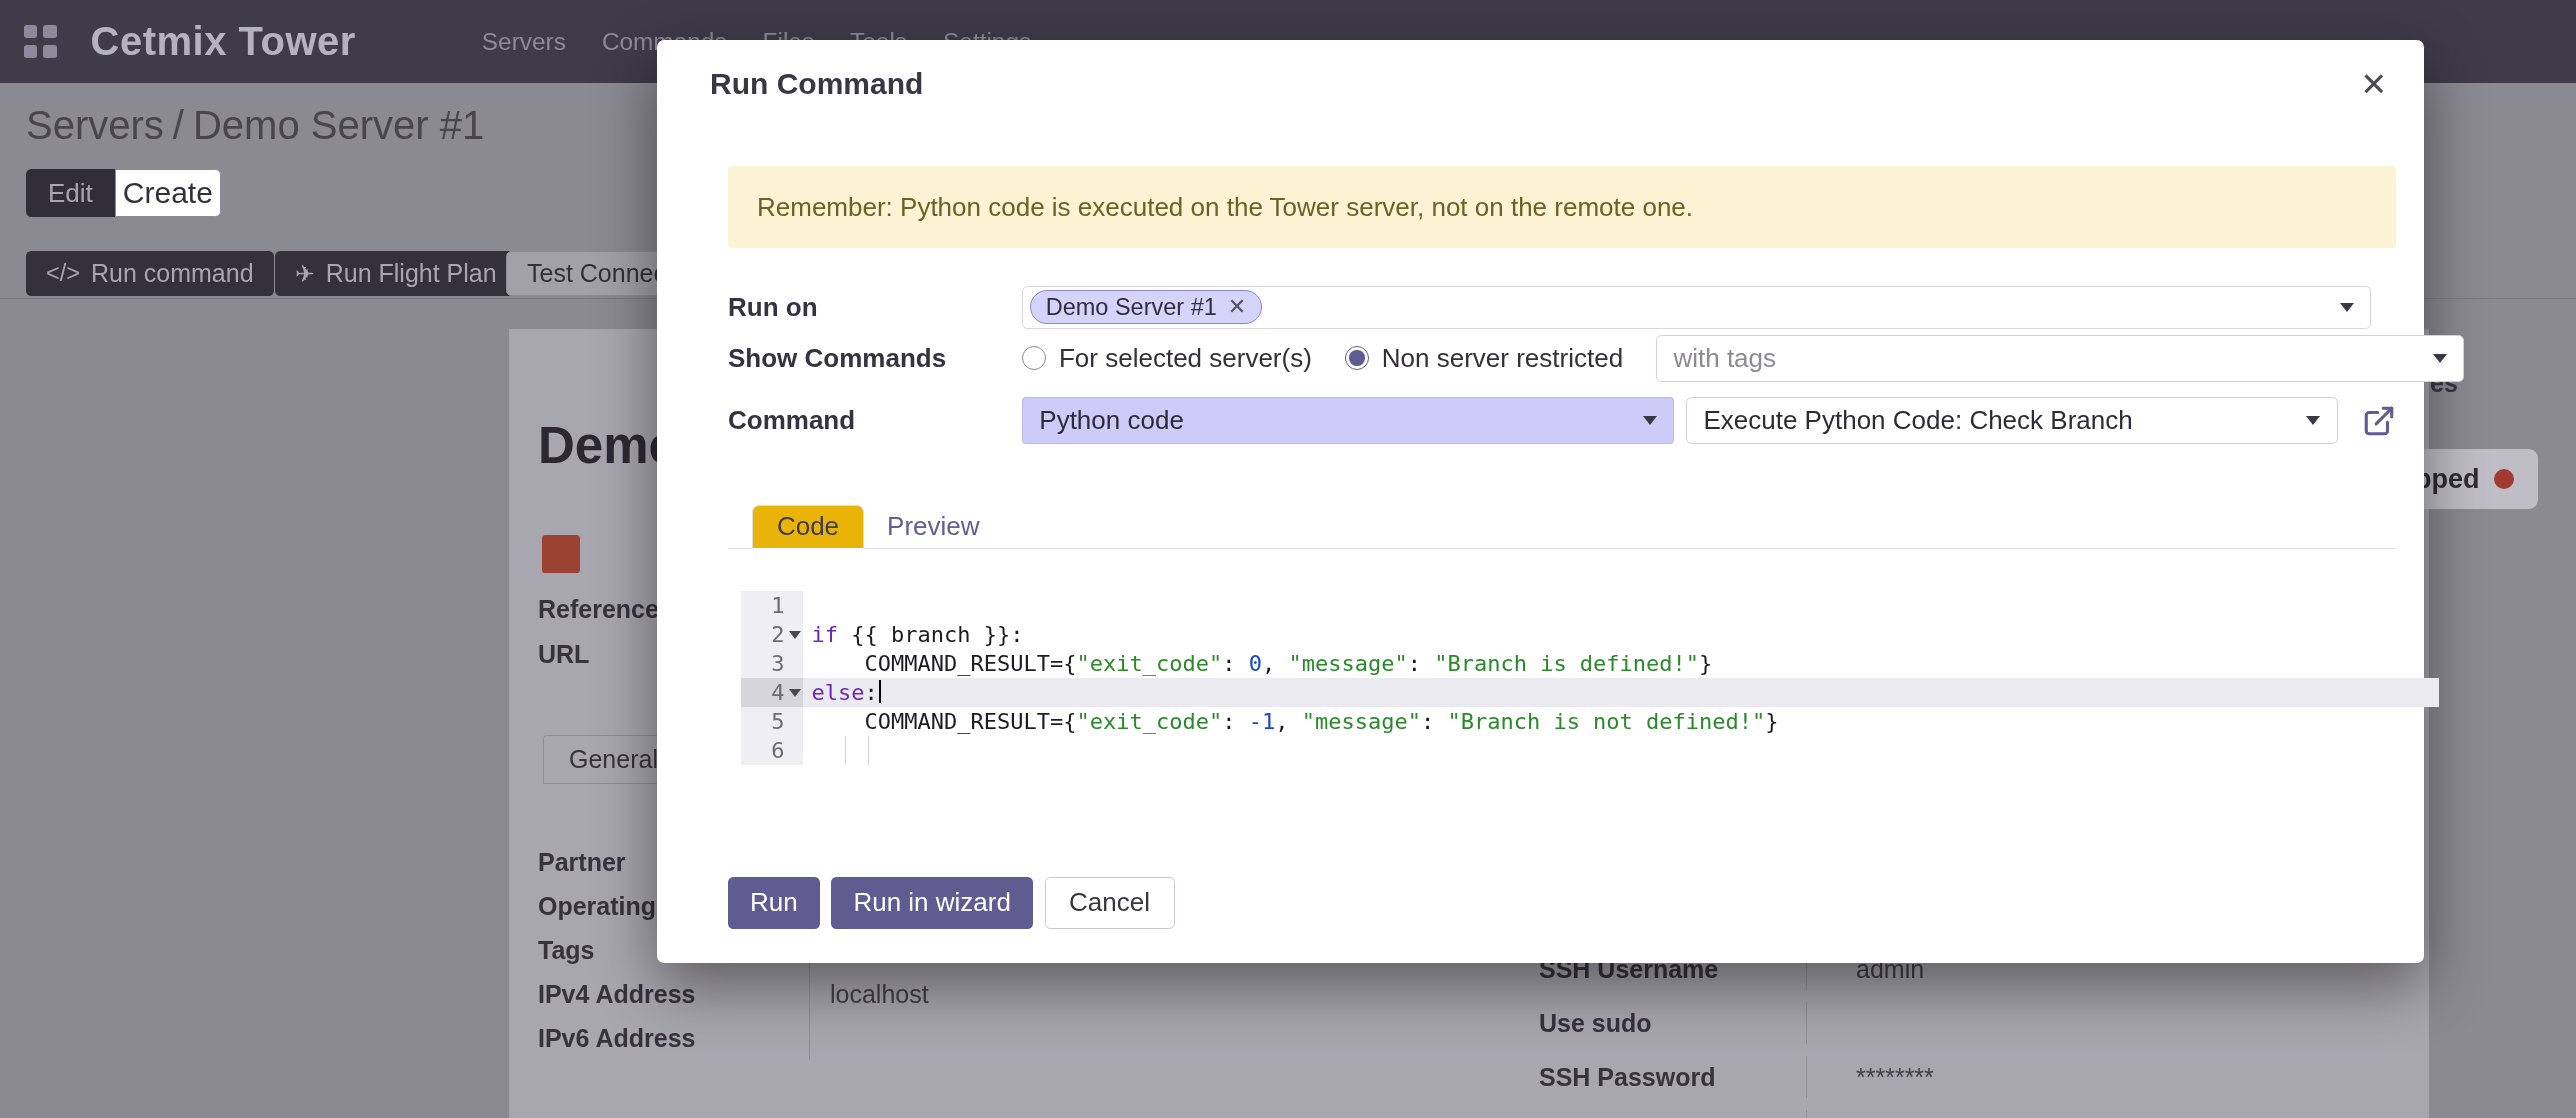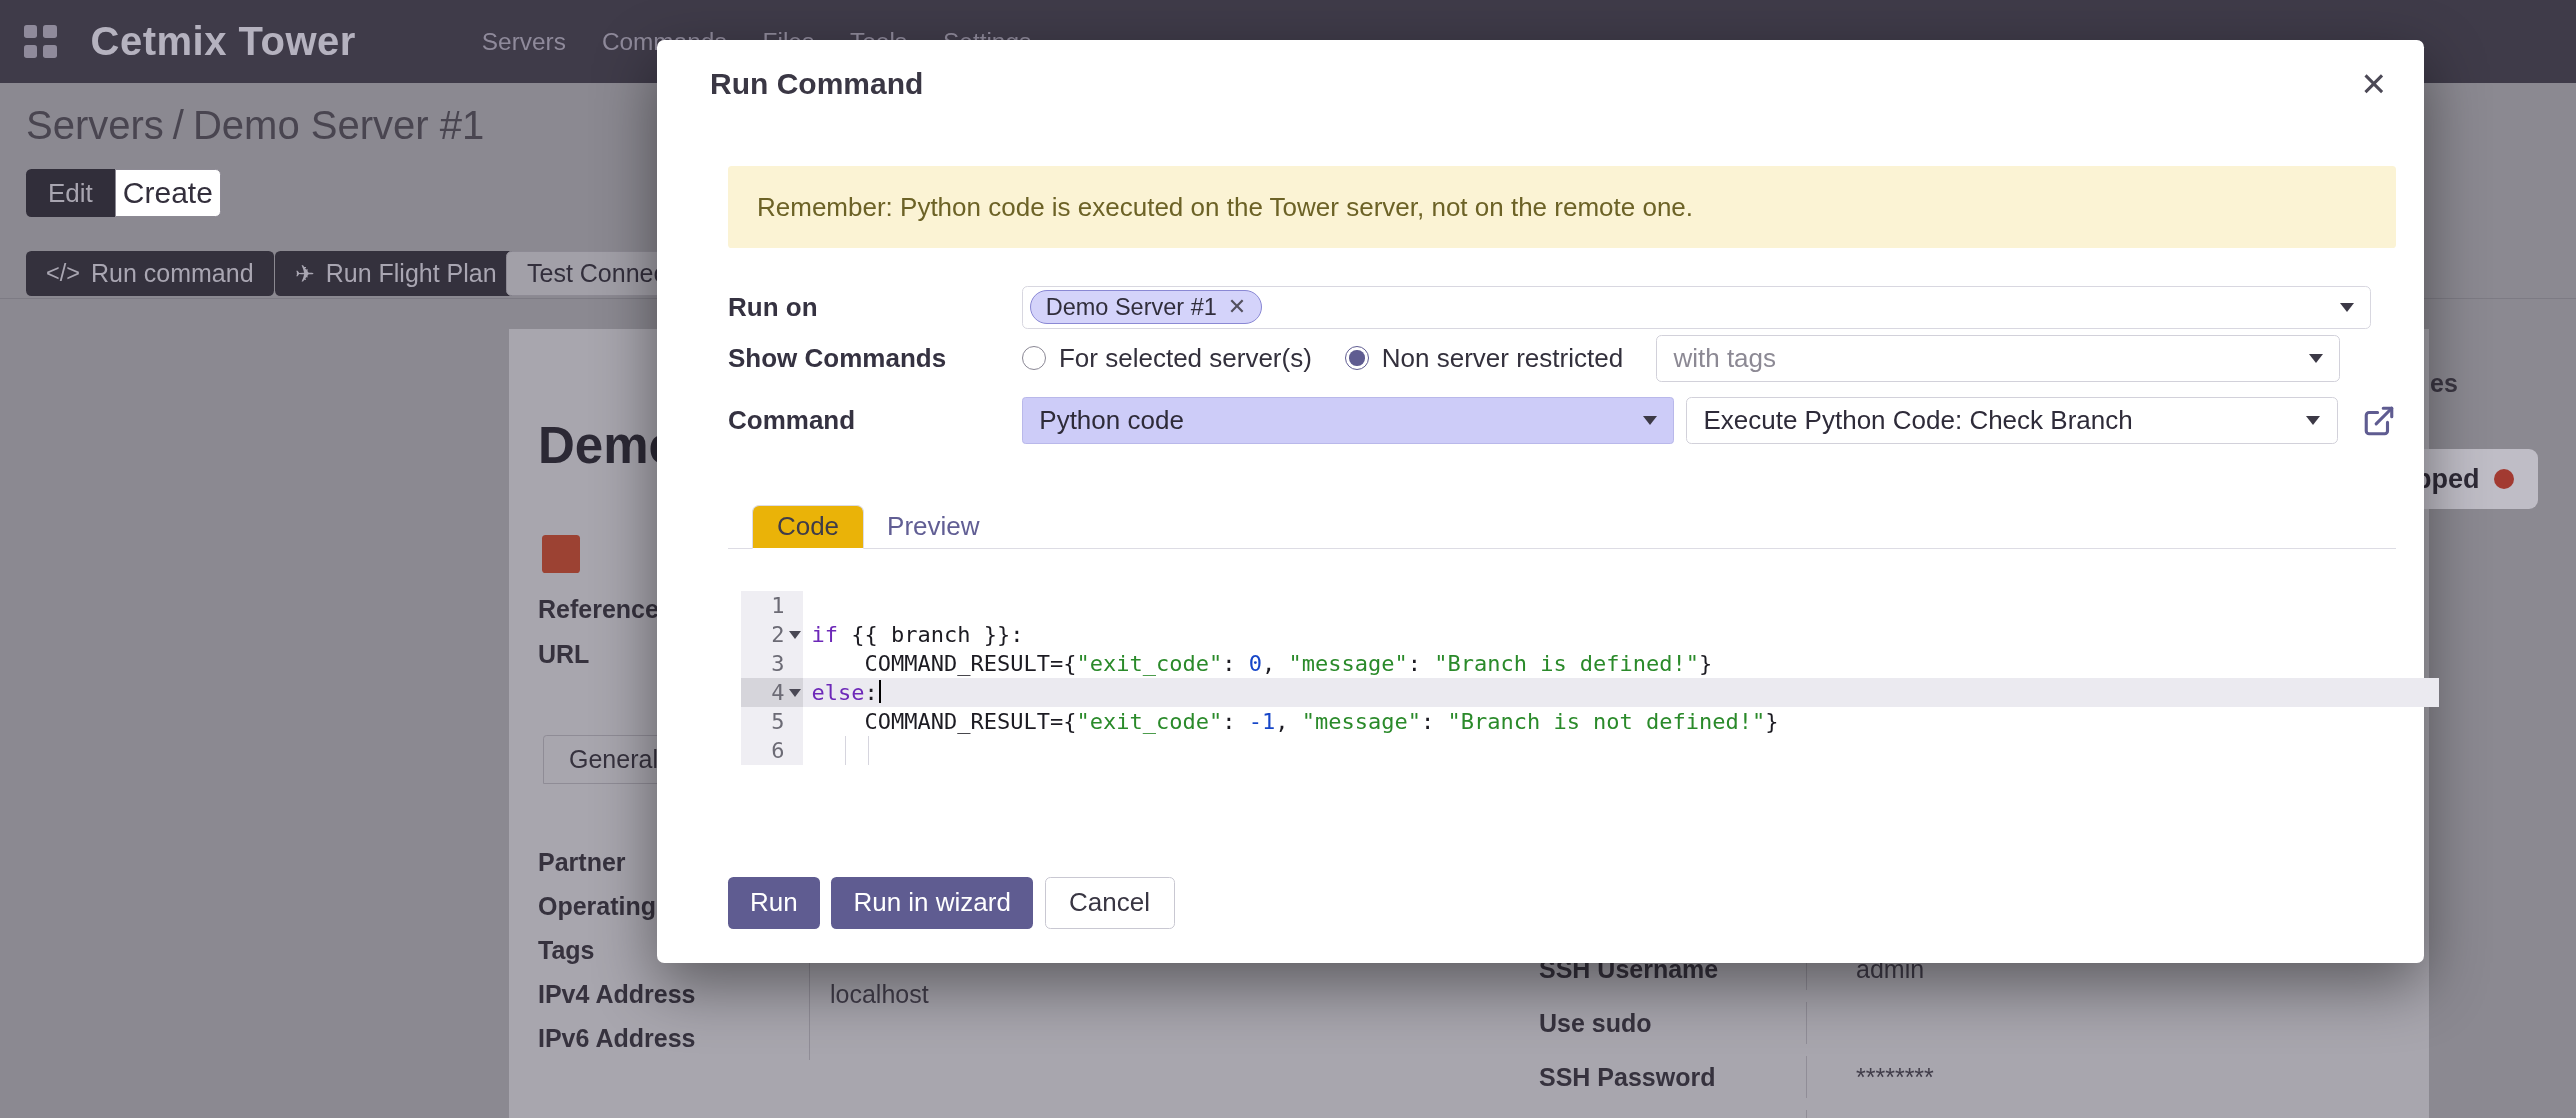--- a/index.html
+++ b/index.html
@@ -93,21 +93,21 @@
   .pill-x { font-size:22px; color:#53505e; cursor:pointer; }
   .caret { position:absolute; right:16.3px; top:50%; margin-top:-4.5px; width:0; height:0;
            border-left:7.2px solid transparent; border-right:7.2px solid transparent; border-top:9px solid #3c3946; }
 
   .fwrap { flex:1; display:flex; align-items:center; margin-right:67px; }
   .radio-wrap { display:flex; align-items:center; gap:12.6px; margin-right:33px; }
   .radio { width:24.4px; height:24.4px; border-radius:50%; border:1.8px solid #8a8794; position:relative; flex:none; }
   .radio.checked { border-color:var(--accent); }
   .radio.checked::after { content:''; position:absolute; inset:3.6px; border-radius:50%; background:var(--accent); }
   .radio-label { font-size:26px; color:#33303c; white-space:nowrap; }
-  .tags-filter { margin-left:auto; width:684px; height:47px; border:0.9px solid #d2d1da; border-radius:5.4px;
+  .tags-filter { margin-left:auto; width:808px; height:47px; border:0.9px solid #d2d1da; border-radius:5.4px;
                  background:#fff; display:flex; align-items:center; padding:0 40px 0 16.3px; font-size:26px;
                  color:#8c8994; position:relative; }
 
   .sel-lav { width:670px; height:47px; background:var(--lavender); border:0.9px solid #b9b8ea; border-radius:3.6px;
              display:flex; align-items:center; padding:0 40px 0 16.3px; font-size:26px; color:#2e2b39; position:relative; }
   .sel-cmd { margin-left:11.7px; width:669px; height:47px; background:#fff; border:0.9px solid #d2d1da; border-radius:5.4px;
              display:flex; align-items:center; padding:0 40px 0 16.3px; font-size:26px; color:#2e2b39; position:relative; white-space:nowrap; }
   .ext-link { margin-left:24.4px; display:flex; align-items:center; cursor:pointer; }
 
   .tabs { margin-top:52px; padding-left:24.4px; border-bottom:0.9px solid #dddce4; display:flex; height:44px; }

